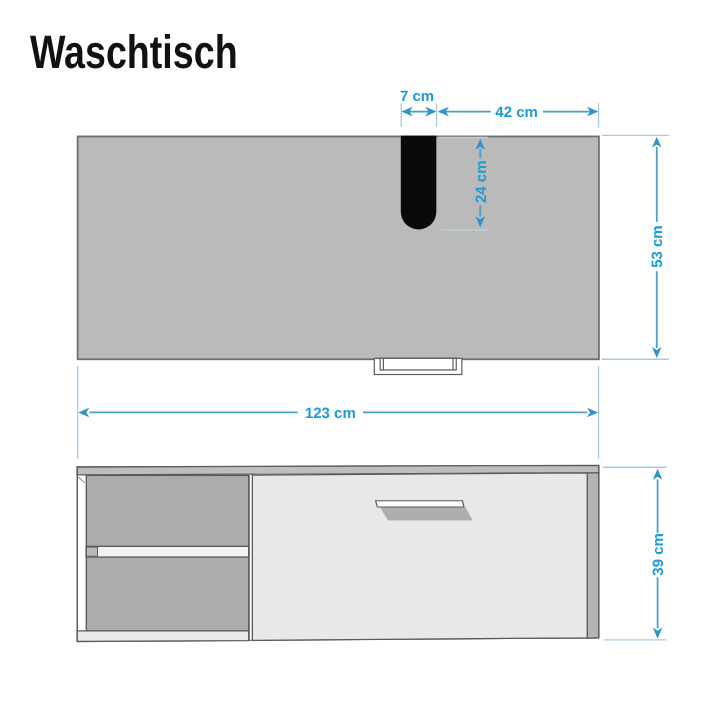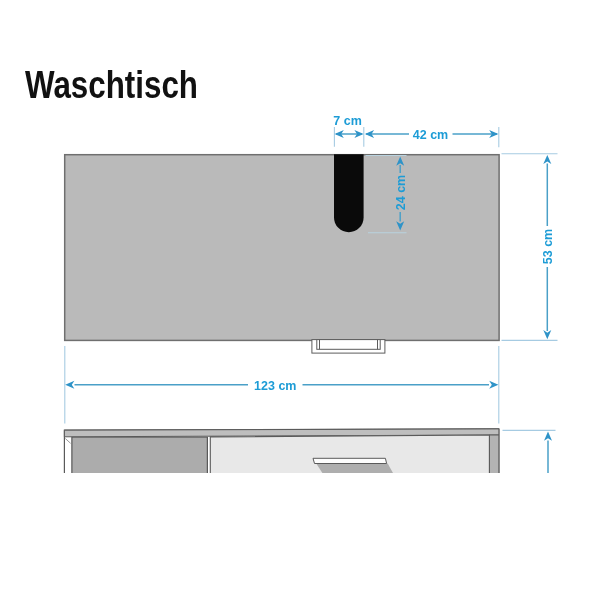--- a/index.html
+++ b/index.html
@@ -1,16 +1,16 @@
 <!DOCTYPE html>
 <html><head>
 <meta charset="utf-8">
 <style>
   html,body{margin:0;padding:0;background:#ffffff;}
-  .page{width:600px;height:432px;position:relative;background:#ffffff;overflow:hidden;margin-top:41px;}
+  .page{width:600px;height:600px;position:relative;background:#ffffff;overflow:hidden;}
   text{font-family:"Liberation Sans", sans-serif;}
 </style>
 </head>
 <body>
 <div class="page">
 <svg width="600" height="600" viewBox="0 0 600 600" xmlns="http://www.w3.org/2000/svg">
 
   <rect x="0" y="0" width="600" height="600" fill="#ffffff"></rect>
 
   <text x="25" y="56.8" font-size="39" font-weight="bold" fill="#111111" textLength="173" lengthAdjust="spacingAndGlyphs">Waschtisch</text>

